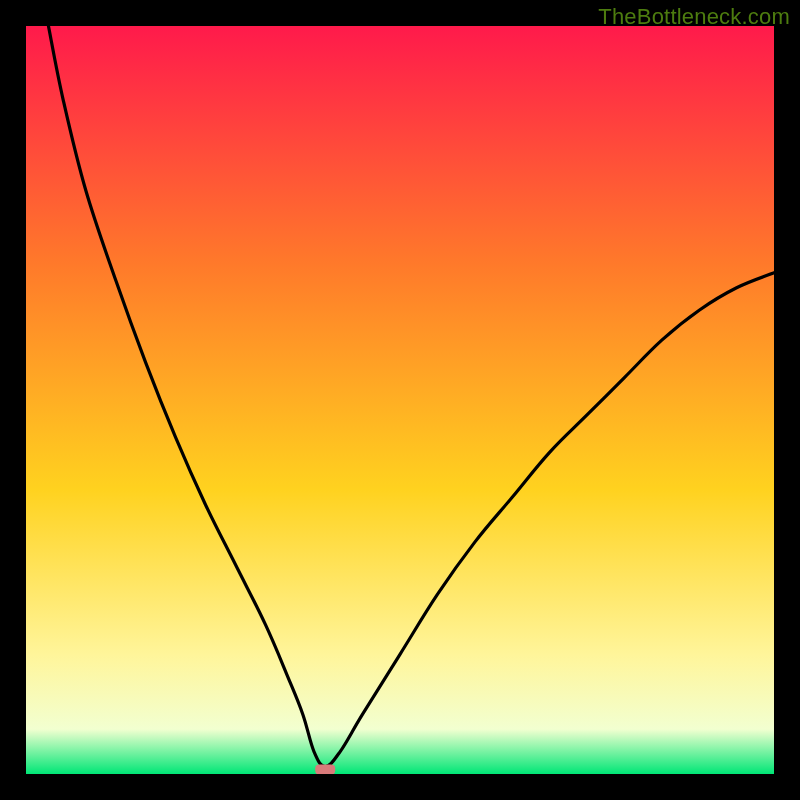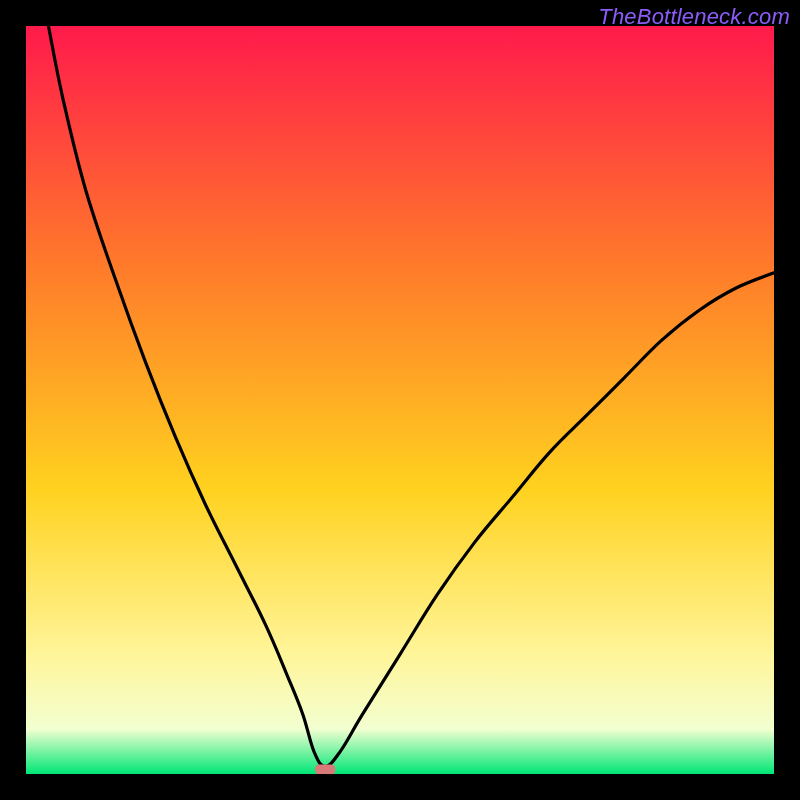--- a/index.html
+++ b/index.html
@@ -21,26 +21,25 @@
     left: 26px;
     top: 26px;
     width: 748px;
     height: 748px;
     overflow: hidden;
   }
   .watermark {
     position: absolute;
     top: 4px;
     right: 10px;
-    color: #8b5cf6;
+    color: #4d7c0f;
     font-size: 22px;
     font-weight: 500;
     letter-spacing: 0.2px;
     user-select: none;
-    font-style: italic;
   }
   svg { display:block; }
 </style>
 </head>
 <body>
 
 <div class="frame">
 
   <div class="watermark">TheBottleneck.com</div>
 

